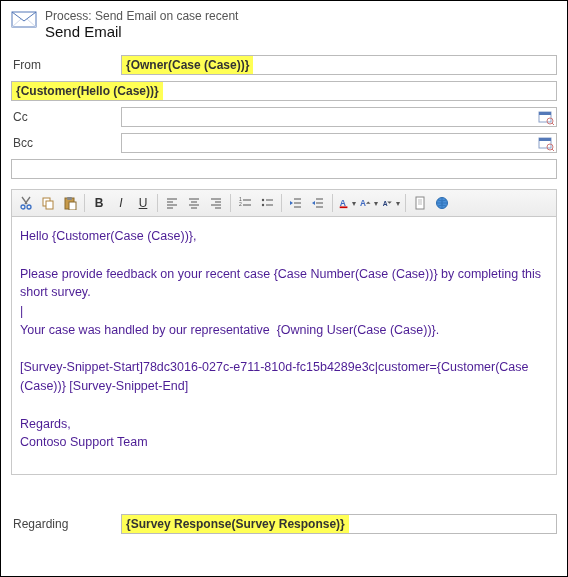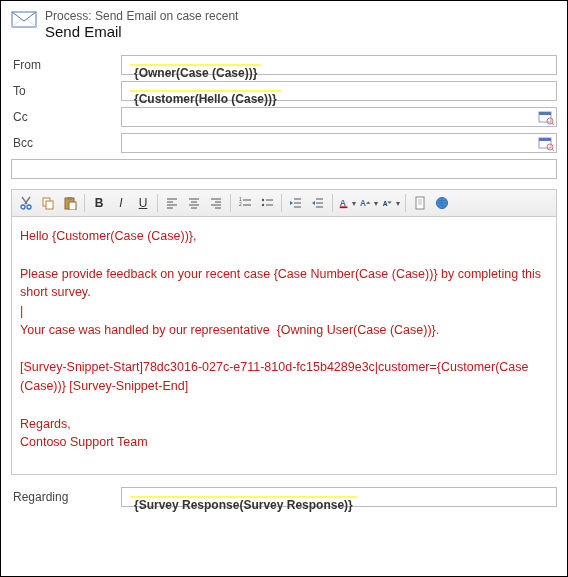--- a/index.html
+++ b/index.html
@@ -52,21 +52,21 @@
     border: 1px solid #bbb;
     padding: 0 4px;
     font-size: 12px;
     font-weight: 600;
     background: #ffff55;
   }
   .hl-wrap {
     width: 100%;
     border: 1px solid #bbb;
     height: 20px;
-    padding: 8px;
+    padding: 0;
     display: flex;
     align-items: stretch;
   }
   .hl-wrap .hl { border: none; height: 100%; line-height: 18px; }
   .lookup-btn {
     position: absolute;
     right: 3px;
     top: 2px;
     width: 16px;
     height: 16px;
@@ -105,25 +105,25 @@
     margin-left: 2px;
     color: #555;
   }
   .editor {
     border: 1px solid #c9c9c9;
     border-top: none;
     height: 258px;
     padding: 10px 8px;
     font-size: 12.5px;
     line-height: 1.5;
-    color: #b91c1c;
+    color: #4c1d95;
     overflow: hidden;
     white-space: pre-wrap;
   }
-  .bottom-sec { margin-top: 12px; }
+  .bottom-sec { margin-top: 39px; }
   .select-box {
     width: 140px;
     height: 20px;
     border: 1px solid #bbb;
     background: #fff;
     display: inline-flex;
     align-items: stretch;
   }
   .select-box .sel-val { flex: 1; }
   .select-box .sel-btn {
@@ -166,21 +166,20 @@
   <div class="form-row">
     <div class="form-label">From</div>
     <div class="form-field">
       <div class="hl-wrap">
           <span class="hl">{Owner(Case (Case))}</span>
         </div>
     </div>
   </div>
 
   <div class="form-row">
-    <div class="form-label">To</div>
     <div class="form-field">
       <div class="hl-wrap">
           <span class="hl">{Customer(Hello (Case))}</span>
         </div>
     </div>
   </div>
 
   <div class="form-row">
     <div class="form-label">Cc</div>
     <div class="form-field">

